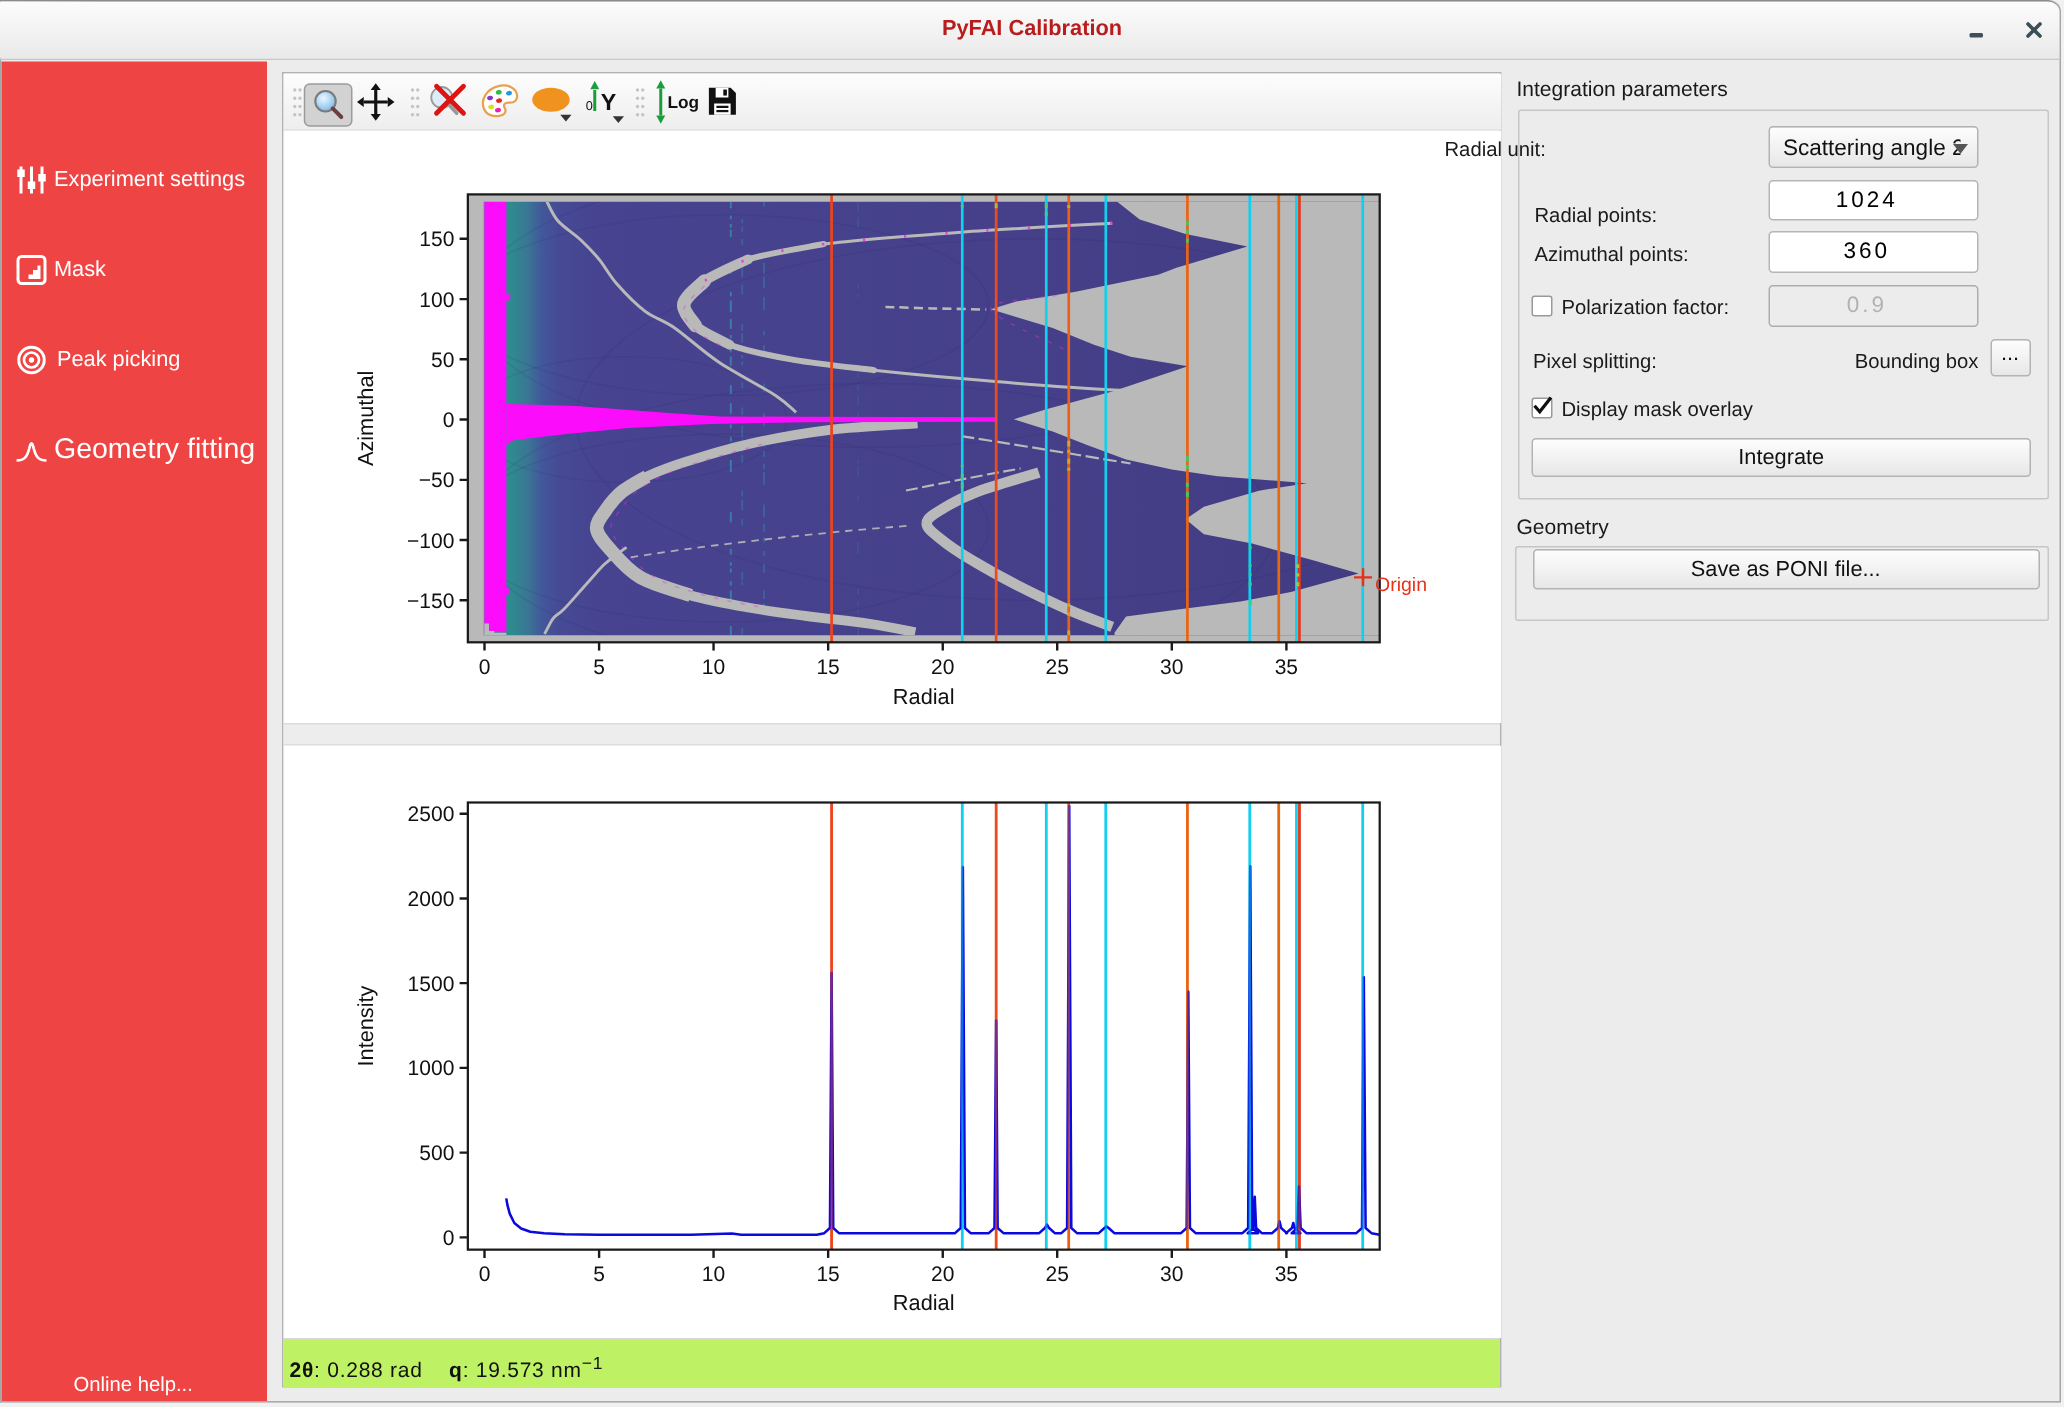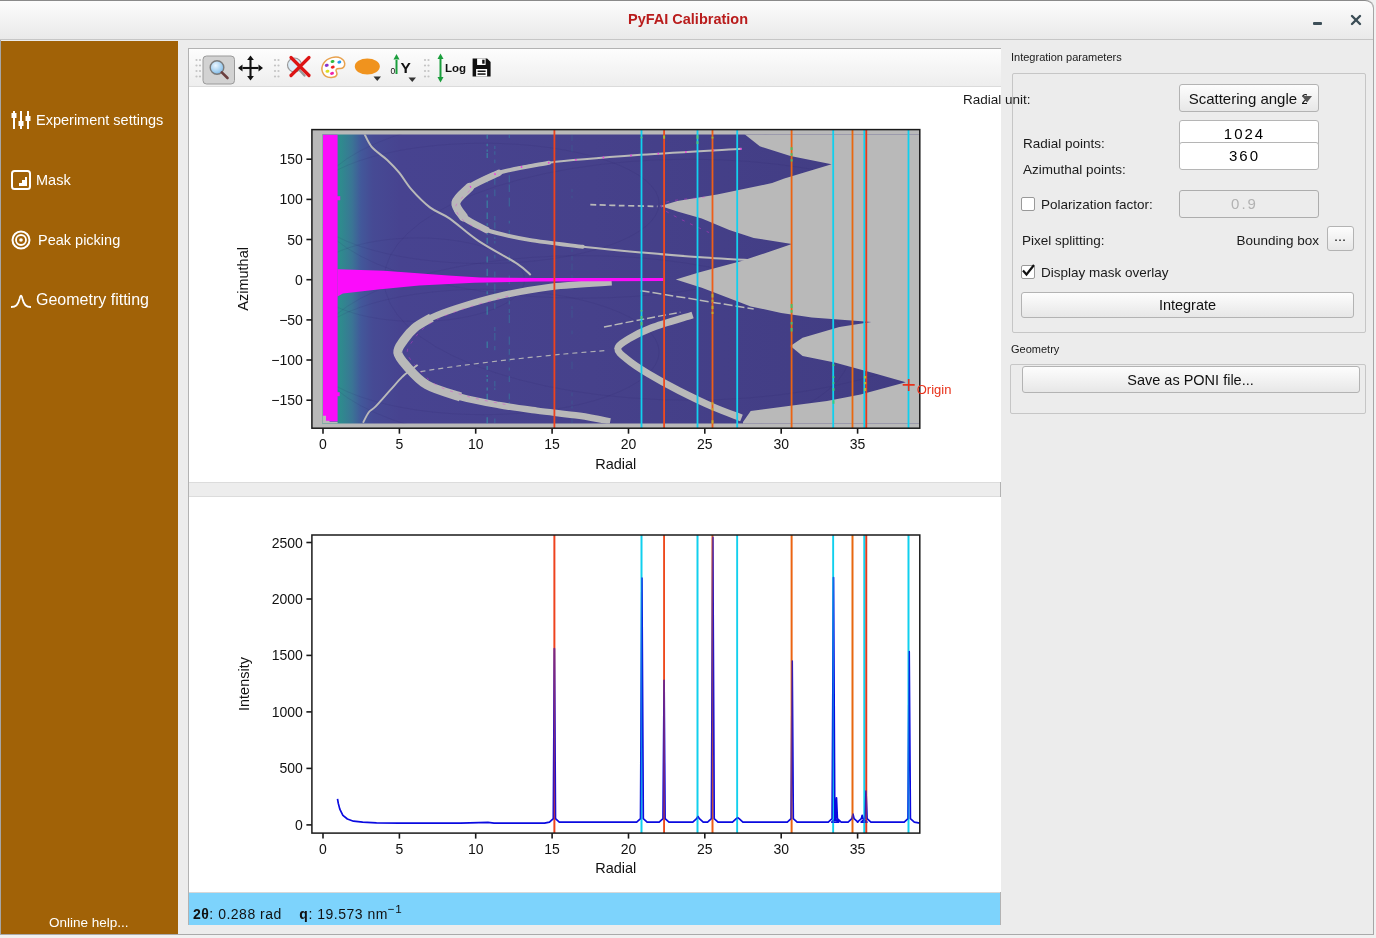--- a/index.html
+++ b/index.html
@@ -1,22 +1,22 @@
 <!DOCTYPE html>
 <html><head><meta charset="utf-8"><style>
 * { margin:0; padding:0; box-sizing:border-box; }
 body { width:1376px; height:938px; font-family:"Liberation Sans", sans-serif; background:#f1f1f1; position:relative; overflow:hidden; }
 .win { position:absolute; left:0; top:0; width:1374px; height:935px; background:#ececec; border:1px solid #a6a6a6; border-top:none; border-radius:0 8px 0 0; }
 .titlebar { position:absolute; left:0; top:0; width:1373px; height:40px; background:linear-gradient(#fcfcfc,#e9e9e9); border-top:1px solid #8a8a8a; border-bottom:1px solid #c6c6c6; border-radius:0 8px 0 0; }
 .title { position:absolute; width:100%; text-align:center; top:11px; font-size:14.5px; font-weight:bold; color:#b91c1c; }
-.sidebar { position:absolute; left:1px; top:41px; width:176.5px; height:893px; background:#a16207;padding-left:48px; }
+.sidebar { position:absolute; left:1px; top:41px; width:176.5px; height:893px; background:#ef4444;padding-left:48px; }
 .panel { position:absolute; left:187.5px; top:48px; width:813px; height:877px; background:#fff; border:1px solid #b2b2b2; }
 .splitter { position:absolute; left:188.5px; top:482px; width:811px; height:15px; background:#ededed; border-top:1px solid #dcdcdc; border-bottom:1px solid #dcdcdc; }
-.statusbar { position:absolute; left:188.5px; top:892px; width:811px; height:32.5px; background:#7dd3fc; border-top:1px solid #d8d8d8; font-size:14px; color:#111; line-height:32px; letter-spacing:0.5px; }
-.rp-label { position:absolute; font-size:11px; color:#1a1a1a; }
+.statusbar { position:absolute; left:188.5px; top:892px; width:811px; height:32.5px; background:#bef264; border-top:1px solid #d8d8d8; font-size:14px; color:#111; line-height:32px; letter-spacing:0.5px; }
+.rp-label { position:absolute; font-size:14px; color:#1a1a1a; }
 .gbox { position:absolute; border:1px solid #c6c6c6; border-radius:2px; }
 .ctl-label { position:absolute; font-size:13.5px; color:#1a1a1a; white-space:nowrap; }
 .input { position:absolute; left:1178.7px; width:140.7px; height:27.5px; background:#fff; border:1px solid #b5b5b5; border-radius:3px; font-size:15px; text-align:center; line-height:26px; padding-right:9px; letter-spacing:2px; }
 .btn { position:absolute; background:linear-gradient(#fdfdfd,#e7e7e7); border:1px solid #b3b3b3; border-radius:3px; font-size:14.5px; color:#111; text-align:center; }
 .cb { position:absolute; width:14px; height:14px; background:#fff; border:1px solid #999; border-radius:2px; }
 </style></head><body>
 <div class="win"></div>
 <div class="titlebar"></div>
 <div class="title">PyFAI Calibration</div>
 <div style="position:absolute;left:1313px;top:21.5px;width:9px;height:3px;background:#3d4f58;border-radius:1px"></div>
@@ -54,21 +54,21 @@
           <circle cx="11" cy="11" r="5" stroke-width="1.8"></circle>
           <circle cx="11" cy="11" r="1.8" fill="#fff" stroke="none"></circle>
         </g>
       </svg>
       <div style="position:absolute;left:37px;top:0;height:40px;line-height:40px;color:#fff;font-size:14.5px;white-space:nowrap">Peak picking</div>
     </div>
 <div style="position:absolute;left:0;top:239px;width:177px;height:40px;">
       <svg style="position:absolute;left:9px;top:9px" width="22" height="22" viewBox="0 0 22 22">
         <path d="M1,18 C6,18 8,16 9.5,10 C10.5,5.5 11.5,5.5 12.5,10 C14,16 16,18 21,18" fill="none" stroke="#fff" stroke-width="1.8"></path>
       </svg>
-      <div style="position:absolute;left:35px;top:0;height:40px;line-height:40px;color:#fff;font-size:16px;white-space:nowrap">Geometry fitting</div>
+      <div style="position:absolute;left:35px;top:0;height:40px;line-height:40px;color:#fff;font-size:19px;white-space:nowrap">Geometry fitting</div>
     </div>
 <div style="position:absolute;left:48px;top:874px;color:#fff;font-size:13.5px">Online help...</div>
 </div>
 <div class="panel"></div>
 <svg style="position:absolute;left:188.5px;top:48.5px" width="812" height="38.5" viewBox="0 0 812 38.5">
 <defs>
       <linearGradient id="tb" x1="0" y1="0" x2="0" y2="1">
         <stop offset="0" stop-color="#fdfdfd"></stop>
         <stop offset="1" stop-color="#ededed"></stop>
       </linearGradient>
@@ -350,21 +350,21 @@
 <div class="ctl-label" style="left:963px;top:92px">Radial unit:</div>
 <div class="btn" style="left:1178.7px;top:83.7px;width:140.7px;height:28.5px;overflow:hidden;text-align:left;line-height:27px;font-size:15px;">
   <span style="display:inline-block;margin-left:9px;width:118px;white-space:nowrap;overflow:hidden">Scattering angle 2θ</span>
   <svg style="position:absolute;right:6px;top:11px" width="10" height="7">
       <path d="M0,0 h10 l-5,6.5 Z" fill="#555"></path>
     </svg>
 </div>
 <div class="ctl-label" style="left:1023px;top:136px">Radial points:</div>
 <div class="input" style="top:119.7px;line-height:26px">1024</div>
 <div class="ctl-label" style="left:1023px;top:161.5px">Azimuthal points:</div>
-<div class="input" style="top:142px">360</div>
+<div class="input" style="top:154px">360</div>
 <div class="cb" style="left:1020.5px;top:196.5px"></div>
 <div class="ctl-label" style="left:1041px;top:196.5px">Polarization factor:</div>
 <div class="input" style="top:190.3px;background:#ececec;border-color:#adadad;color:#b2b2b2">0.9</div>
 <div class="ctl-label" style="left:1022px;top:232.5px">Pixel splitting:</div>
 <div class="ctl-label" style="left:1213px;top:232.5px;width:106px;text-align:right">Bounding box</div>
 <div class="btn" style="left:1326.5px;top:226px;width:27px;height:24.5px;line-height:18px">...</div>
 <div class="cb" style="left:1020.5px;top:264.5px"></div>
 <svg style="position:absolute;left:1020px;top:262px" width="17" height="17" viewBox="0 0 17 17">
     <path d="M3,8.5 l3.5,4 L14,3" fill="none" stroke="#111" stroke-width="2.2"></path>
   </svg>

